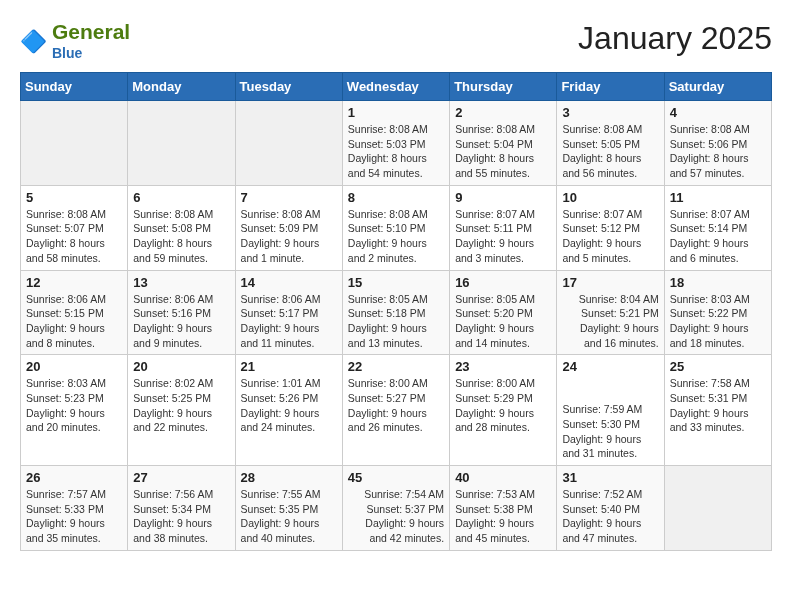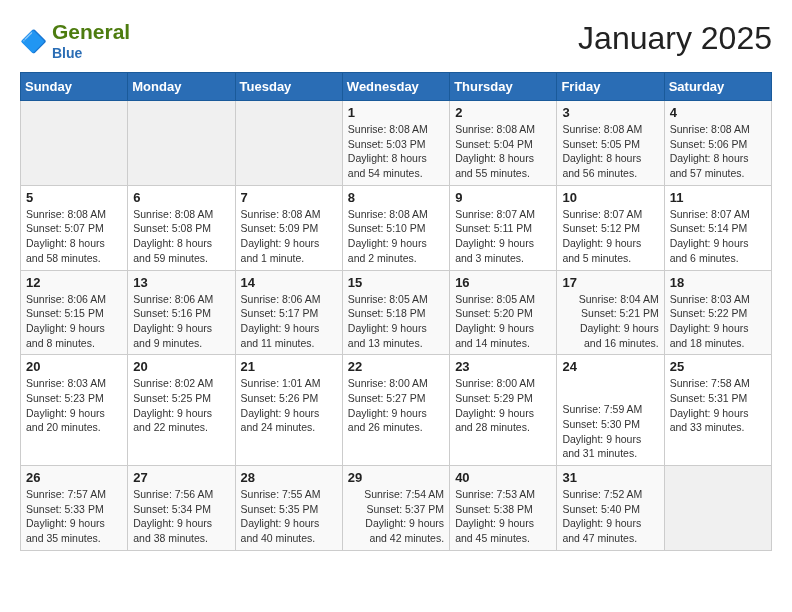--- a/index.html
+++ b/index.html
@@ -327,21 +327,21 @@
 and 38 minutes.</div>
         </td>
         <td>
           <span class="day-number">28</span>
           <div class="day-info" style="white-space: pre-line;">Sunrise: 7:55 AM
 Sunset: 5:35 PM
 Daylight: 9 hours
 and 40 minutes.</div>
         </td>
         <td>
-          <span class="day-number">29</span>
+          <span class="day-number">45</span>
           <div class="day-info" style="white-space: pre-line; text-align: right;">Sunrise: 7:54 AM
 Sunset: 5:37 PM
 Daylight: 9 hours
 and 42 minutes.</div>
         </td>
         <td>
           <span class="day-number">40</span>
           <div class="day-info" style="white-space: pre-line;">Sunrise: 7:53 AM
 Sunset: 5:38 PM
 Daylight: 9 hours

